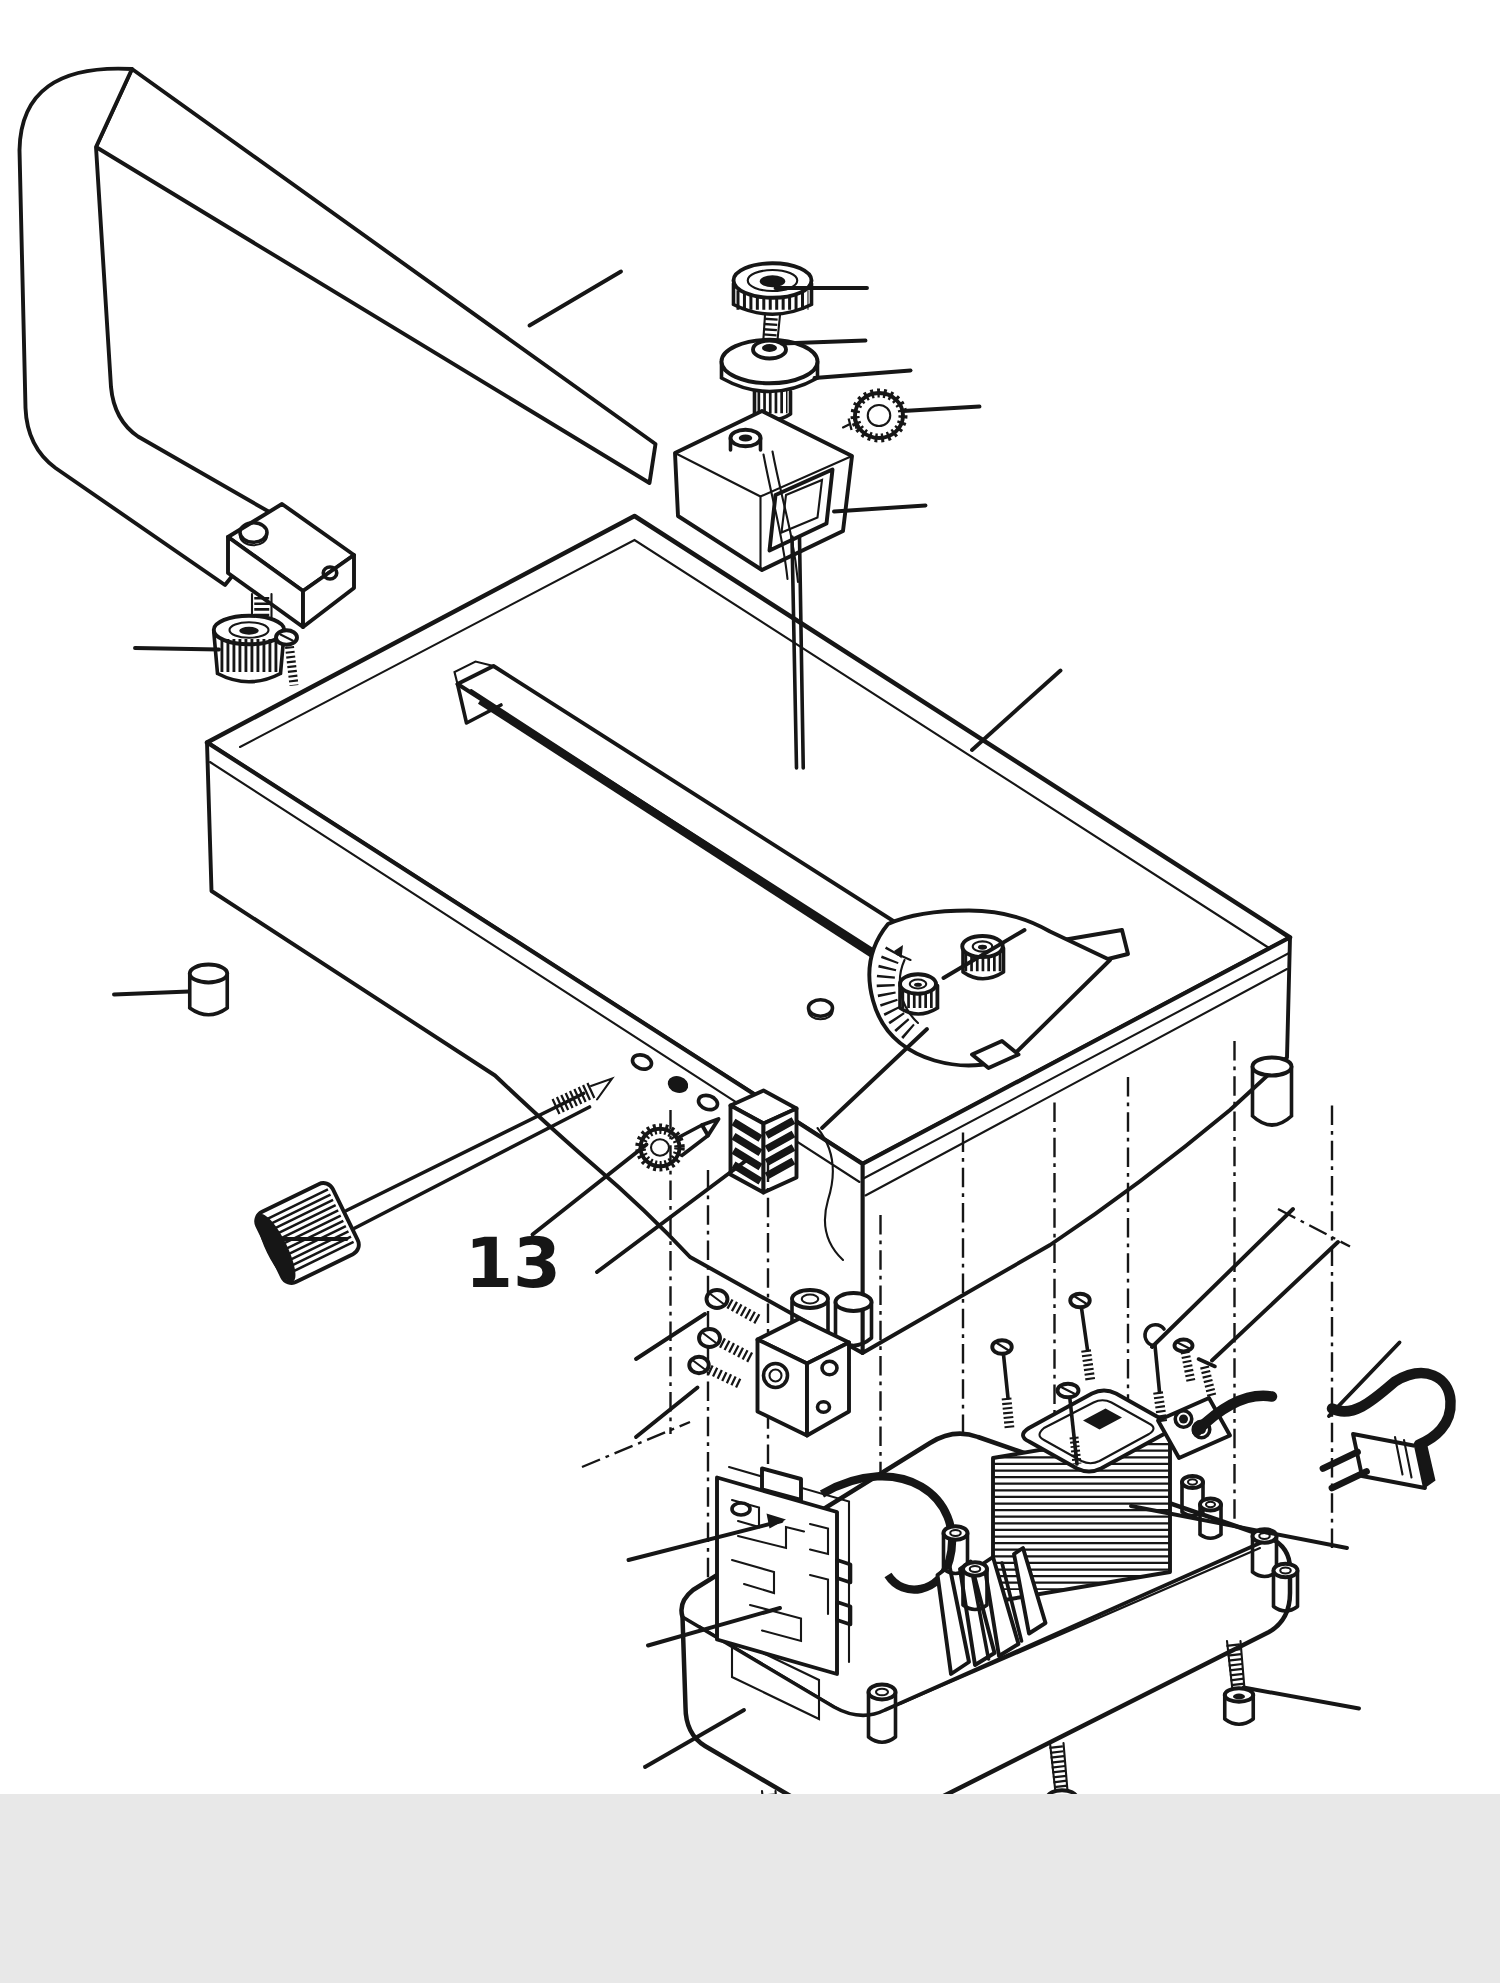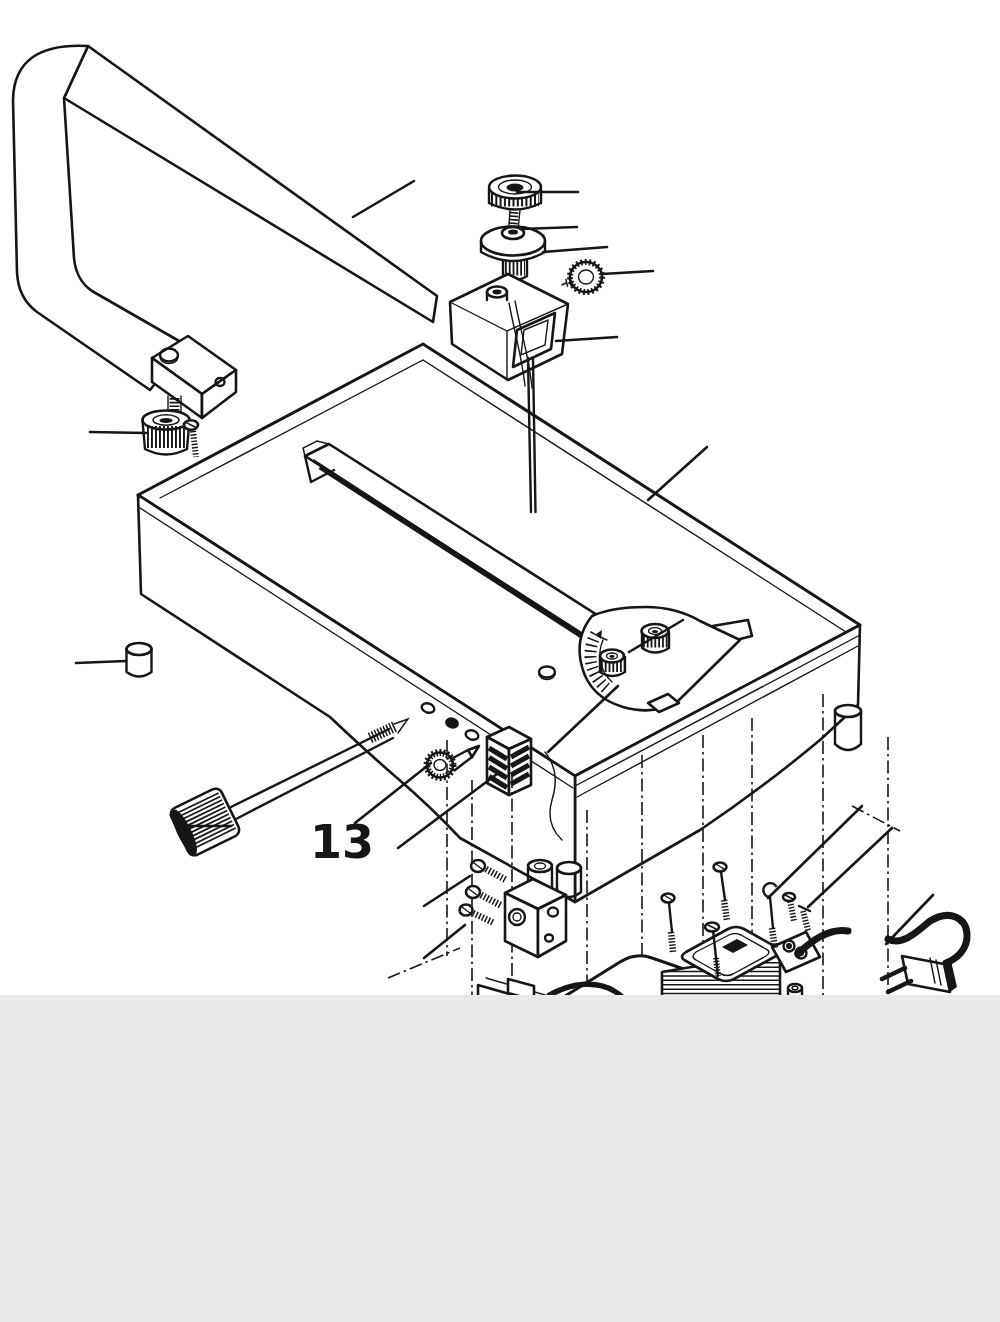--- a/index.html
+++ b/index.html
@@ -1,17 +1,17 @@
 <!DOCTYPE html>
 <html style="--ink: #161616; --paper: #ffffff;"><head>
 <meta charset="utf-8">
 <style>
   :root { --ink:#161616; --paper:#ffffff; }
   html,body{margin:0;padding:0;background:#e8e8e8;}
-  .page{width:1000px;height:995px;background:var(--paper);position:relative;margin:0 auto;overflow:hidden;
+  .page{width:1000px;height:1196px;background:var(--paper);position:relative;margin:0 auto;overflow:hidden;
         font-family:"DejaVu Sans", sans-serif;}
   svg{position:absolute;left:0;top:0;}
   .s  {fill:none;stroke:var(--ink);stroke-width:2.4;stroke-linecap:round;stroke-linejoin:round;}
   .sf {fill:var(--paper);stroke:var(--ink);stroke-width:2.6;stroke-linejoin:round;}
   .sf3{fill:var(--paper);stroke:var(--ink);stroke-width:3;stroke-linejoin:round;}
   .t  {fill:none;stroke:var(--ink);stroke-width:1.4;stroke-linecap:round;}
   .k  {fill:none;stroke:var(--ink);}
   .dk {fill:var(--ink);stroke:none;}
   .dd {fill:none;stroke:var(--ink);stroke-width:1.6;stroke-dasharray:13 4 2.5 4;}
   .ld {fill:none;stroke:var(--ink);stroke-width:2.6;stroke-linecap:round;}

